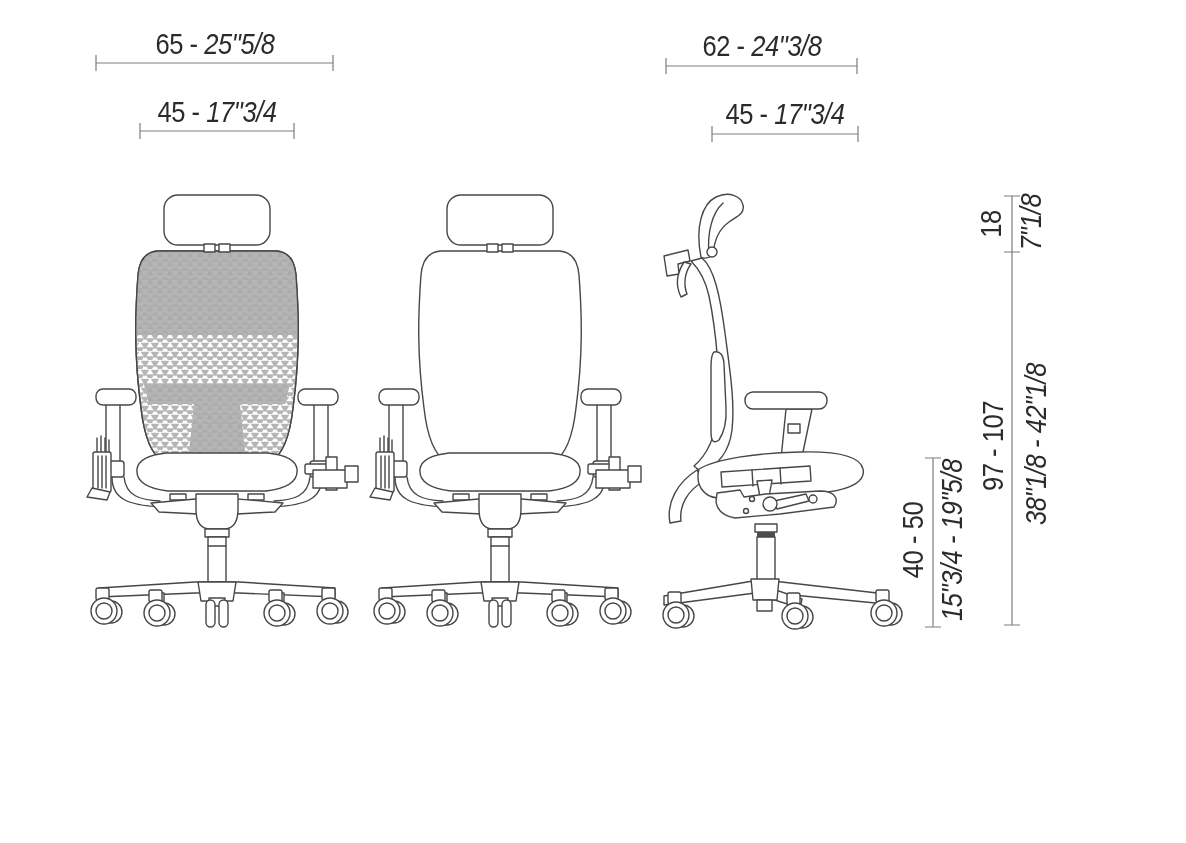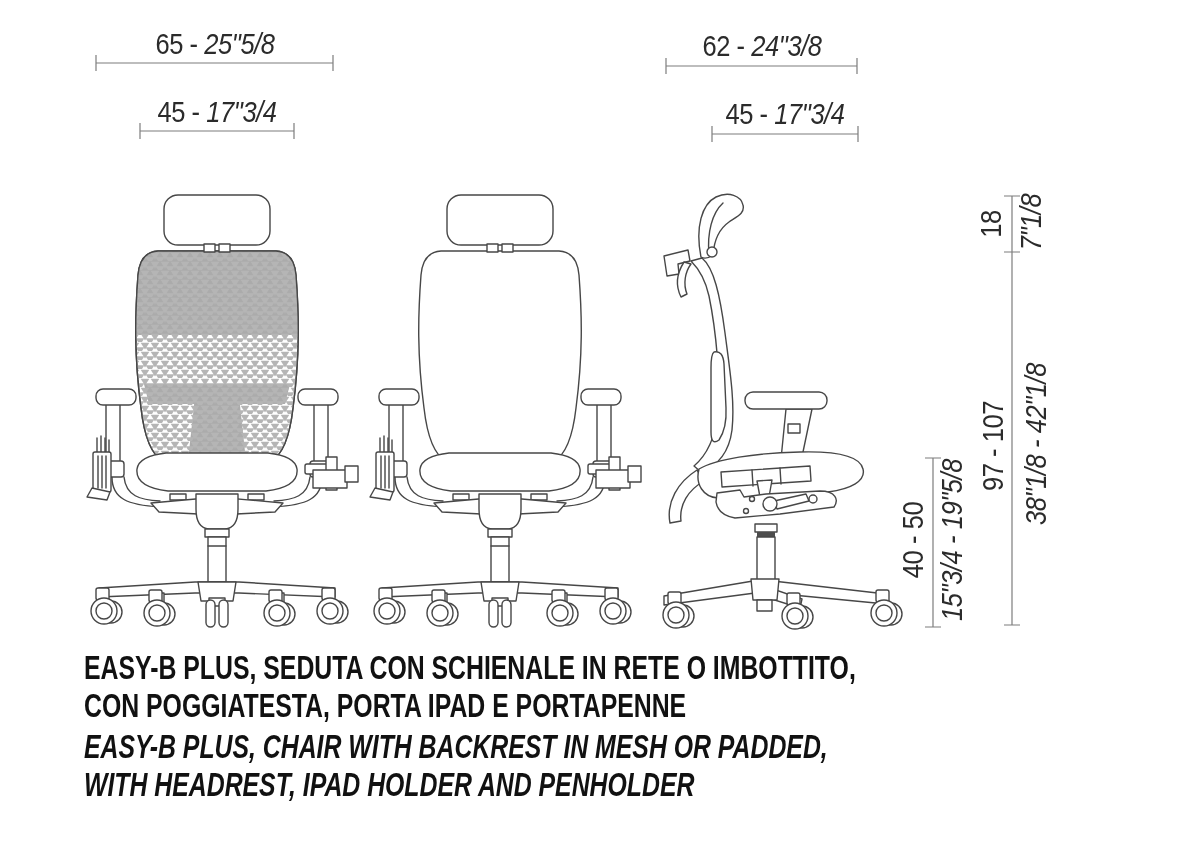--- a/index.html
+++ b/index.html
@@ -230,20 +230,14 @@
     <span class="i">38"1/8 - 42"1/8</span>
   </div>
 
   <div class="dim v" style="left:913px;top:540px">
     <span>40 - 50</span>
   </div>
   <div class="dim v" style="left:952px;top:540px">
     <span class="i">15"3/4 - 19"5/8</span>
   </div>
 
-  <div class="caption">
-    <div class="cap-line">EASY-B PLUS, SEDUTA CON SCHIENALE IN RETE O IMBOTTITO,</div>
-    <div class="cap-line">CON POGGIATESTA, PORTA IPAD E PORTAPENNE</div>
-    <div class="cap-line en first">EASY-B PLUS, CHAIR WITH BACKREST IN MESH OR PADDED,</div>
-    <div class="cap-line en">WITH HEADREST, IPAD HOLDER AND PENHOLDER</div>
-  </div>
 
 </div>
 
 </body></html>

